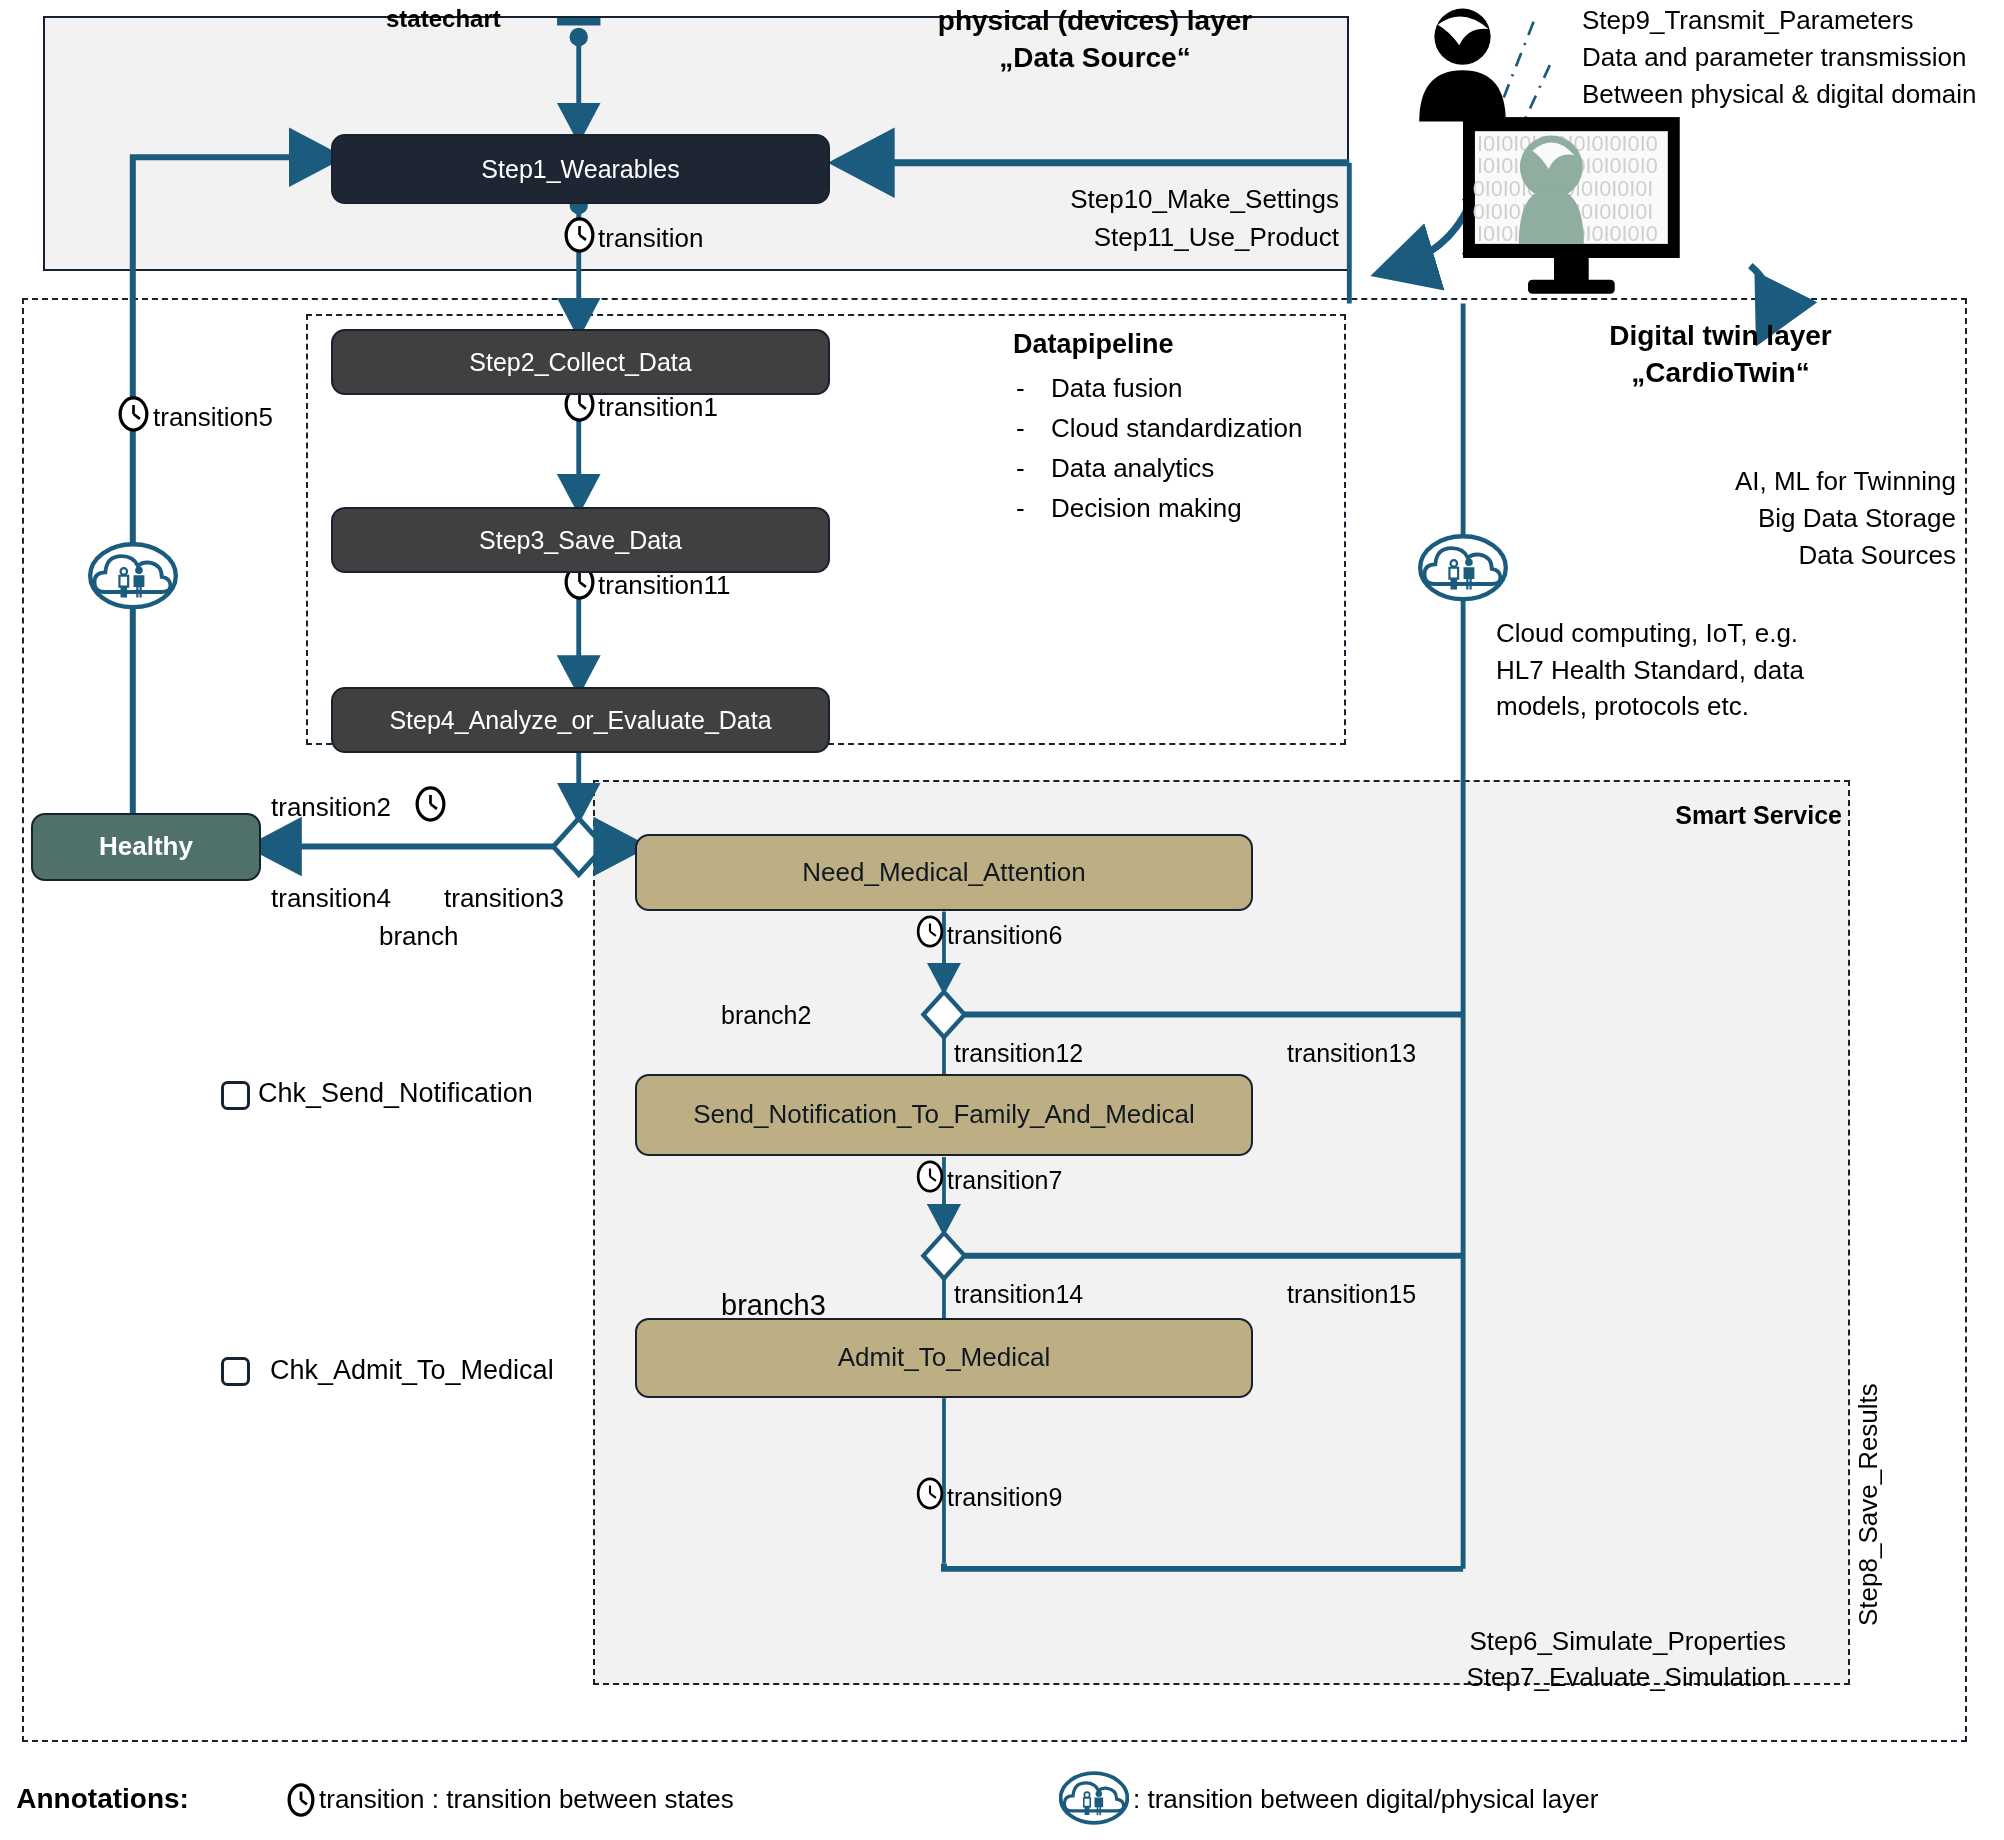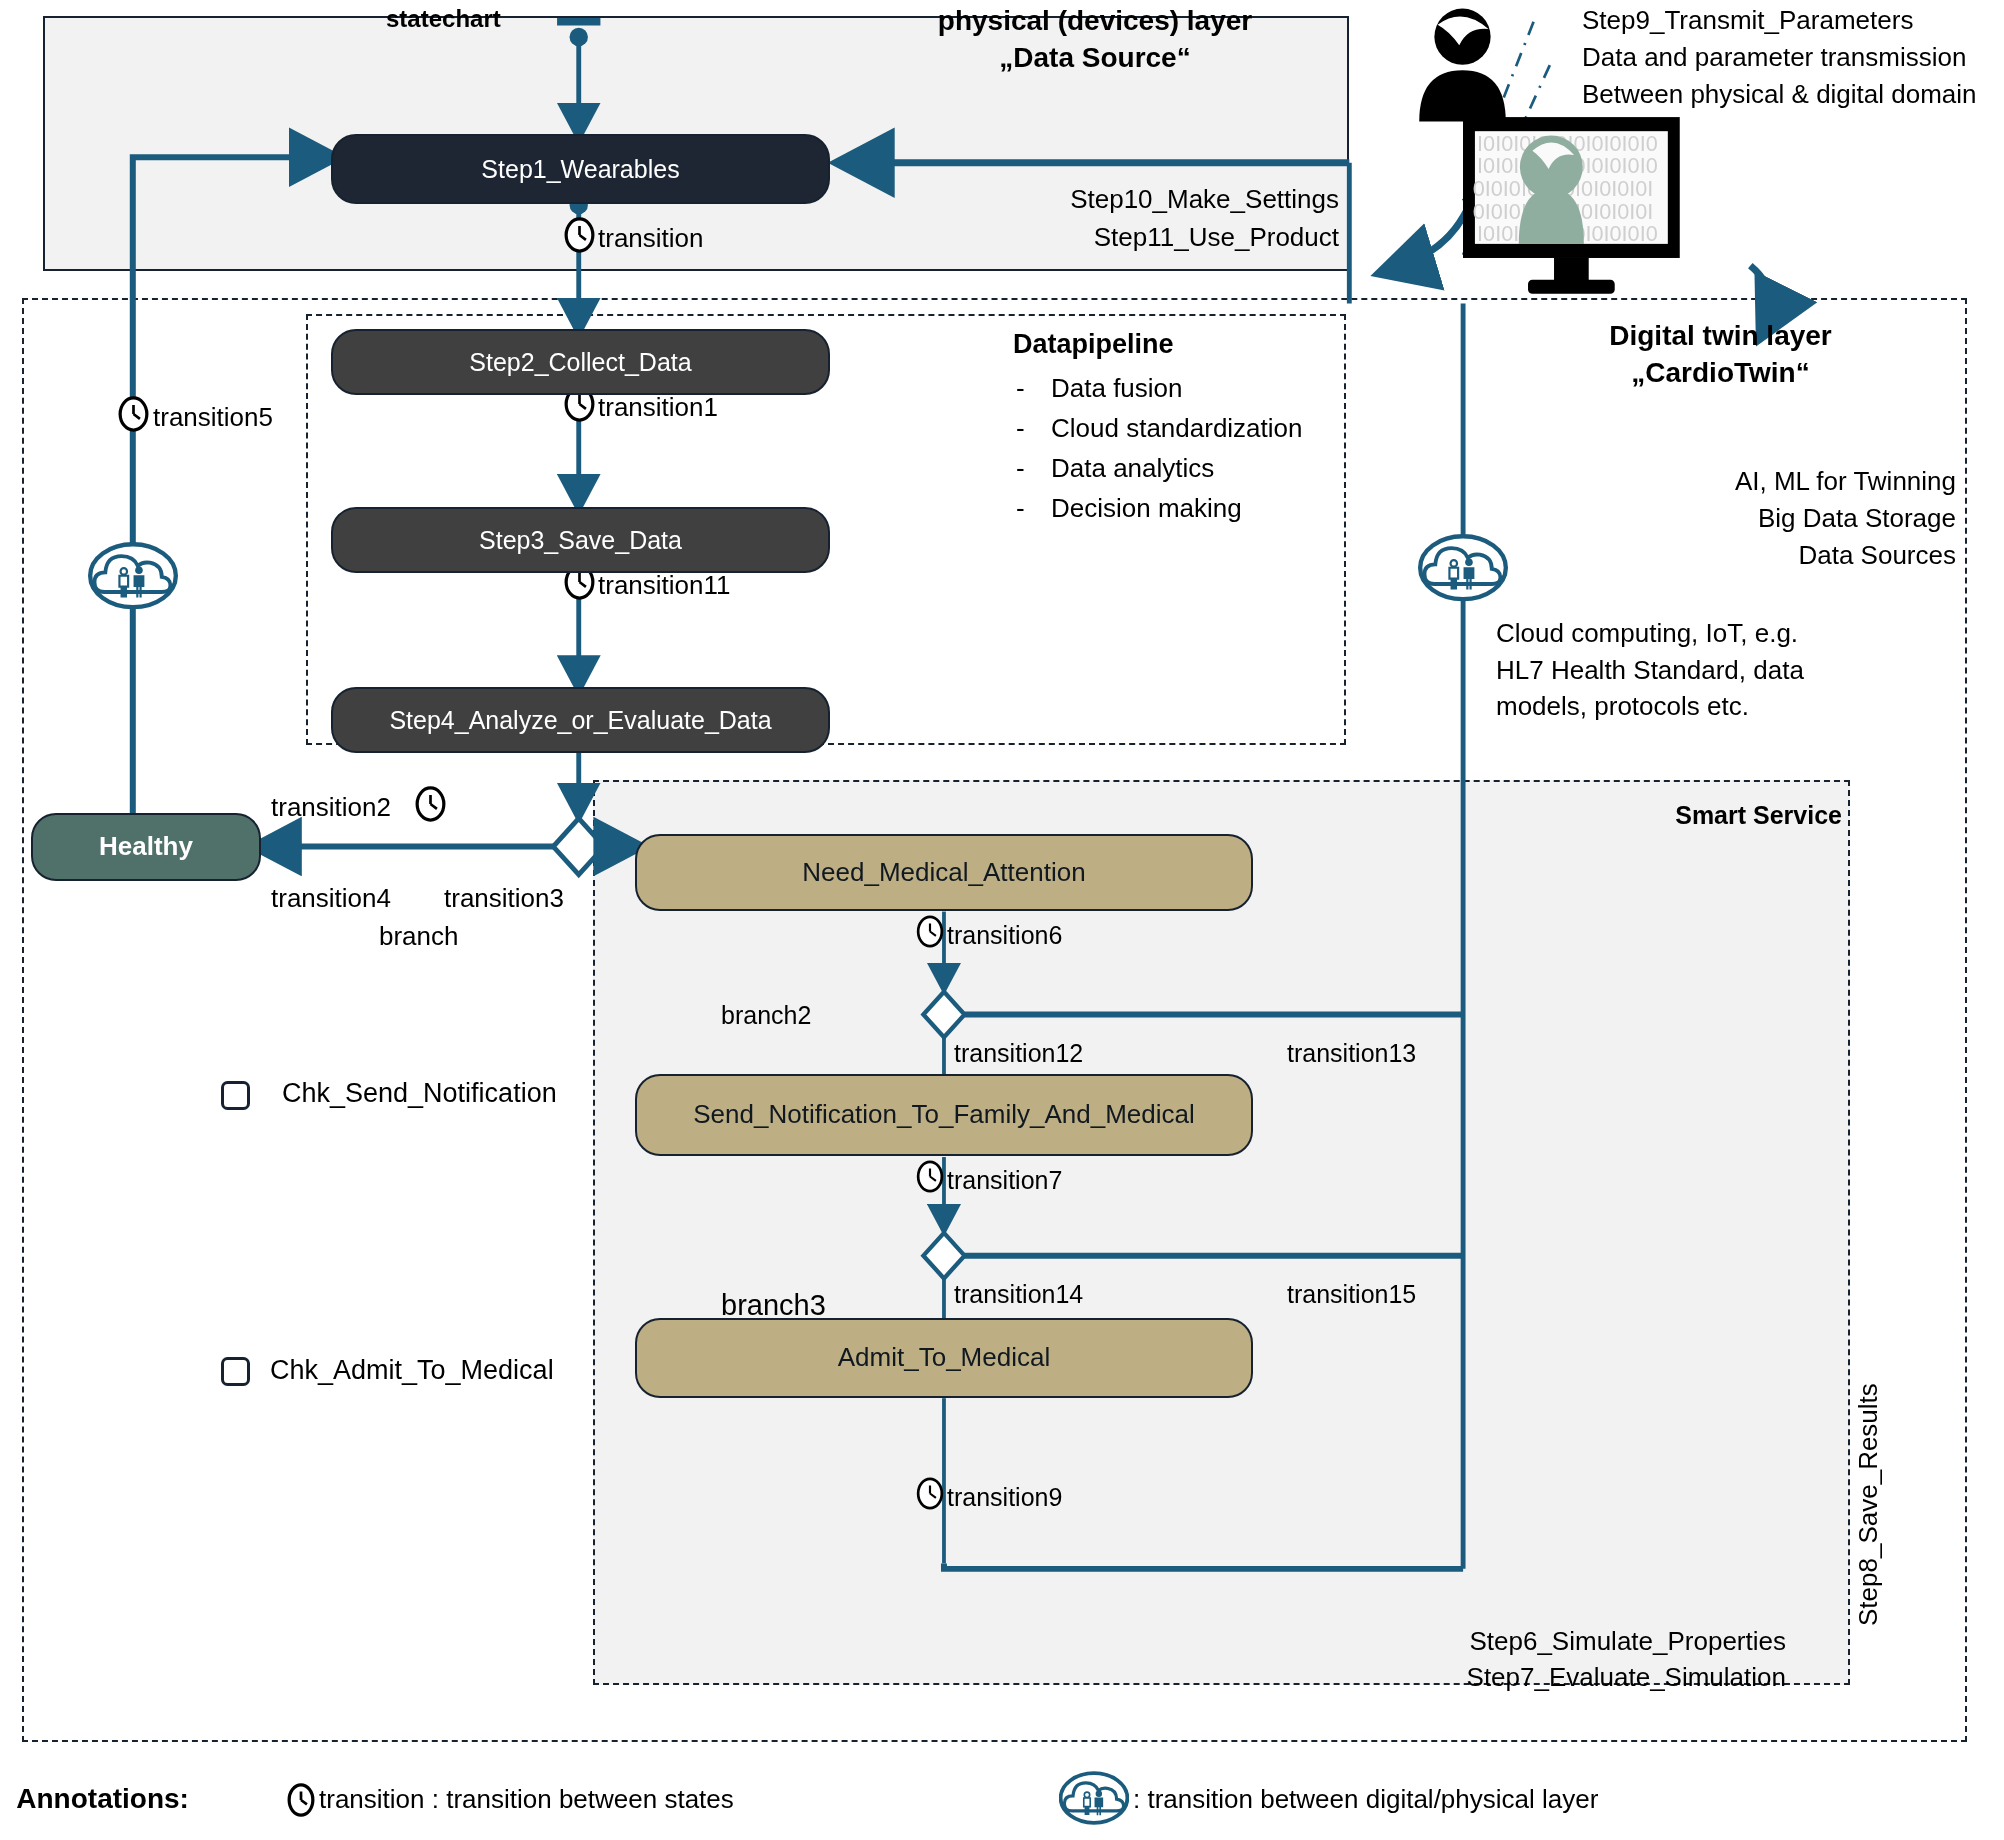--- a/index.html
+++ b/index.html
@@ -3,21 +3,21 @@
 <meta charset="utf-8">
 <style>
   html,body{margin:0;padding:0;background:#ffffff;}
   #root{position:relative;width:2005px;height:1841px;background:#fff;
         font-family:"Liberation Sans","DejaVu Sans",sans-serif;}
   .abs{position:absolute;}
   svg.layer{position:absolute;left:0;top:0;width:2005px;height:1841px;overflow:visible;pointer-events:none;}
 
   
   .state{position:absolute;display:flex;align-items:center;justify-content:center;
-         border-radius:25px;border:2.2px solid #16222f;box-sizing:border-box;
+         border-radius:14px;border:2.2px solid #16222f;box-sizing:border-box;
          text-align:left;line-height:1.05;}
   .state.dark   {background:#1e2633;color:#ffffff;}
   .state.olive  {background:#404040;color:#ffffff;}
   .state.teal   {background:#50706a;color:#ffffff;font-weight:bold;}
   .state.tan    {background:#bdae84;color:#101820;}
 
   
   .lbl{position:absolute;color:#000;white-space:pre;}
   .bold{font-weight:bold;}
   .r{text-align:right;}
@@ -283,21 +283,21 @@
   <div class="lbl" style="left:1287px;top:1280px;font-size:25px;">transition15</div>
 
   <div class="lbl" style="left:947px;top:1483px;font-size:25px;">transition9</div>
 
   <div class="lbl bold r" style="left:1300px;top:801px;width:542px;font-size:25px;">Smart Service</div>
   <div class="lbl r" style="left:1138px;top:1626px;width:648px;font-size:26px;">Step6_Simulate_Properties</div>
   <div class="lbl r" style="left:1138px;top:1662px;width:648px;font-size:26px;">Step7_Evaluate_Simulation</div>
   <div class="vert" style="left:1853px;top:1626px;font-size:26px;color:#000;">Step8_Save_Results</div>
 
   <div class="chk" style="left:221px;top:1081px;"></div>
-  <div class="lbl" style="left:282px;top:1078px;font-size:27px;">Chk_Send_Notification</div>
+  <div class="lbl" style="left:258px;top:1078px;font-size:27px;">Chk_Send_Notification</div>
 
   <div class="chk" style="left:221px;top:1357px;"></div>
   <div class="lbl" style="left:270px;top:1355px;font-size:27px;">Chk_Admit_To_Medical</div>
 
   <div class="lbl bold" style="left:16.3px;top:1783px;font-size:28px;">Annotations:</div>
   <div class="lbl" style="left:319px;top:1784px;font-size:26px;">transition : transition between states</div>
   <div class="lbl" style="left:1133px;top:1784px;font-size:26px;">: transition between digital/physical layer</div>
 
 </div>
 

